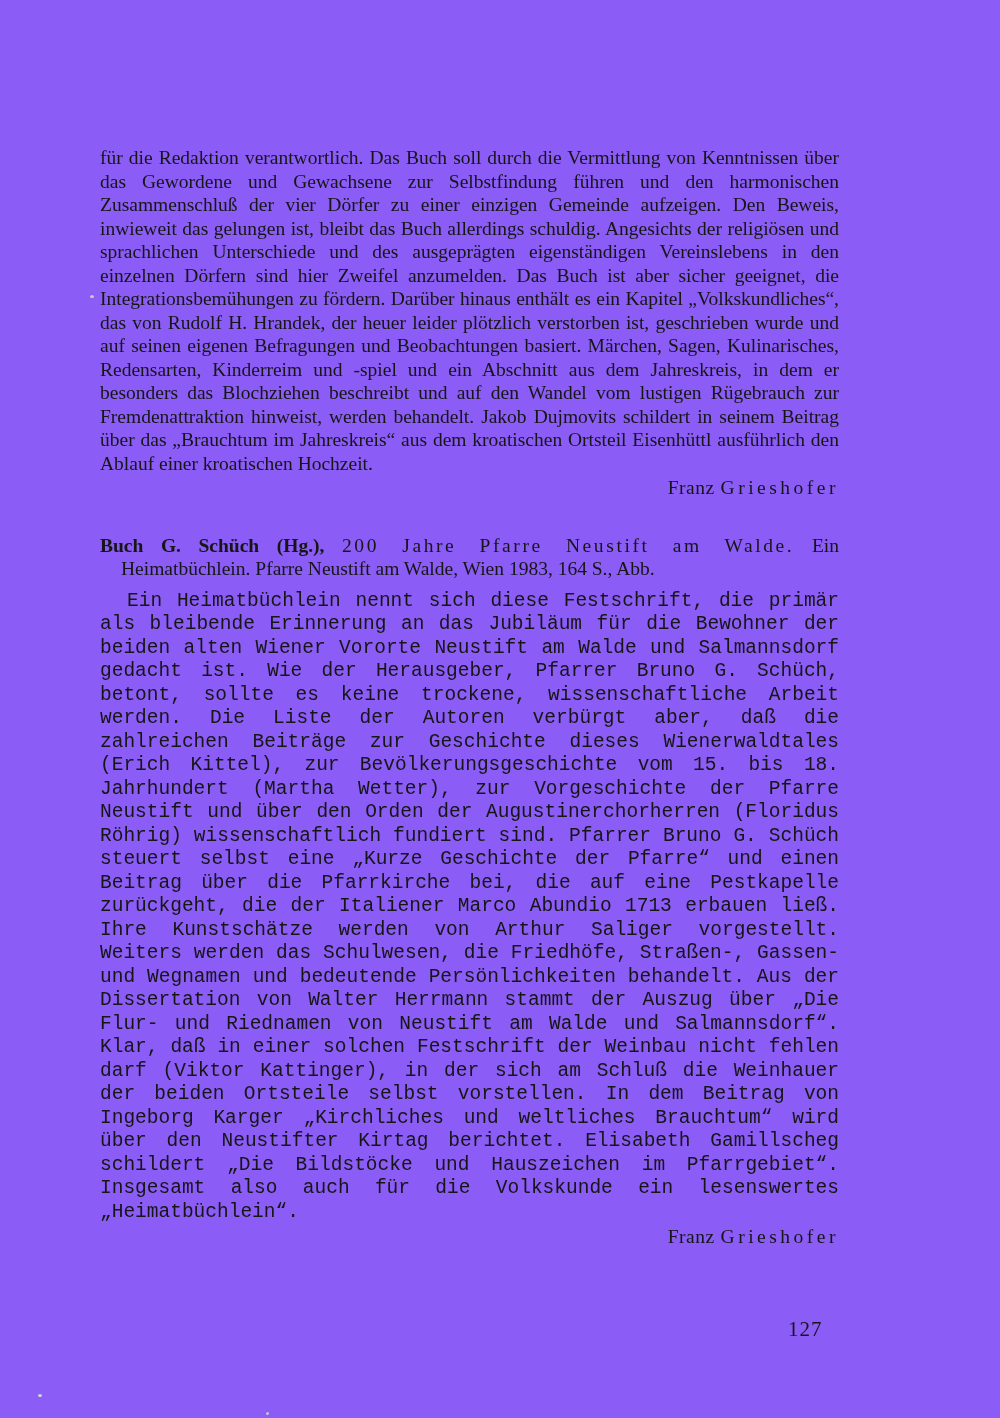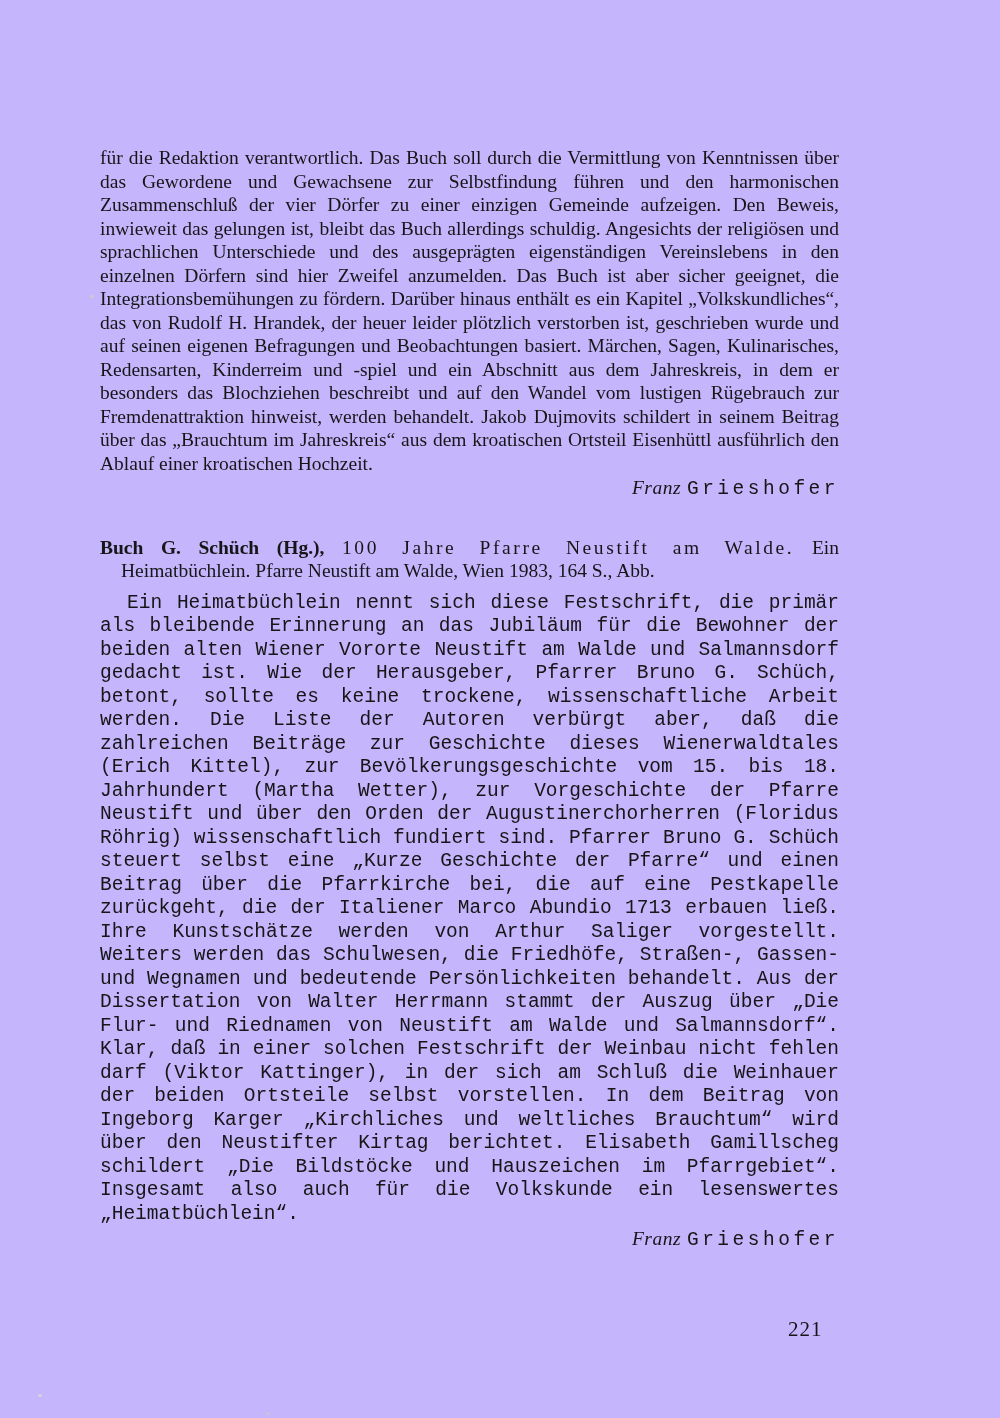--- a/index.html
+++ b/index.html
@@ -1,40 +1,40 @@
 <!DOCTYPE html>
 <html lang="de"><head>
 <meta charset="utf-8">
 <style>
   html, body { margin: 0; padding: 0; background: #ffffff; }
   .page {
     position: relative;
     width: 1000px;
     height: 1418px;
-    background: #c4b5fd;
+    background: #8b5cf6;
     font-family: "Liberation Serif", serif;
     color: #161616;
     overflow: hidden;
   }
   .textblock {
     position: absolute;
     left: 100px;
     top: 146px;
     width: 739px;
     font-size: 19.5px;
     line-height: 23.5px;
     text-align: justify;
   }
   p { margin: 0; }
   .sig {
     text-align: right;
     margin-top: 1px;
   }
-  .sig .first { letter-spacing: 0.5px; font-style: italic; }
-  .sig .last  { letter-spacing: 3.5px; margin-left: 6px; font-family: Liberation Mono, monospace; }
+  .sig .first { letter-spacing: 0.5px; }
+  .sig .last  { letter-spacing: 3.5px; margin-left: 6px; }
   .entry-heading {
     margin-top: 34px;
     padding-left: 21px;
     text-indent: -21px;
   }
   .entry-heading .author { font-weight: bold; }
   .entry-heading .spaced { letter-spacing: 2.6px; word-spacing: 3px; }
   .entry-body {
     margin-top: 9px;
     text-indent: 27px;
@@ -64,33 +64,33 @@
   <div class="textblock">
 
     <p>für die Redaktion verantwortlich. Das Buch soll durch die Vermittlung von Kenntnissen über das Gewordene und Gewachsene zur Selbstfindung führen und den harmonischen Zusammenschluß der vier Dörfer zu einer einzigen Gemeinde aufzeigen. Den Beweis, inwieweit das gelungen ist, bleibt das Buch allerdings schuldig. Angesichts der religiösen und sprachlichen Unterschiede und des ausgeprägten eigenständigen Vereinslebens in den einzelnen Dörfern sind hier Zweifel anzumelden. Das Buch ist aber sicher geeignet, die Integrationsbemühungen zu fördern. Darüber hinaus enthält es ein Kapitel „Volkskundliches“, das von Rudolf H. Hrandek, der heuer leider plötzlich verstorben ist, geschrieben wurde und auf seinen eigenen Befragungen und Beobachtungen basiert. Märchen, Sagen, Kulinarisches, Redensarten, Kinderreim und -spiel und ein Abschnitt aus dem Jahreskreis, in dem er besonders das Blochziehen beschreibt und auf den Wandel vom lustigen Rügebrauch zur Fremdenattraktion hinweist, werden behandelt. Jakob Dujmovits schildert in seinem Beitrag über das „Brauchtum im Jahreskreis“ aus dem kroatischen Ortsteil Eisenhüttl ausführlich den Ablauf einer kroatischen Hochzeit.</p>
 
     <p class="sig">
       <span class="first">Franz</span><span class="last">Grieshofer</span>
     </p>
 
     <p class="entry-heading">
       <span class="author">Buch G. Schüch (Hg.),</span>
-      <span class="spaced">100 Jahre Pfarre Neustift am Walde.</span>
+      <span class="spaced">200 Jahre Pfarre Neustift am Walde.</span>
       <span>Ein Heimatbüchlein. Pfarre Neustift am Walde, Wien 1983, 164 S., Abb.</span>
     </p>
 
     <p class="entry-body">Ein Heimatbüchlein nennt sich diese Festschrift, die primär als bleibende Erinnerung an das Jubiläum für die Bewohner der beiden alten Wiener Vororte Neustift am Walde und Salmannsdorf gedacht ist. Wie der Herausgeber, Pfarrer Bruno G. Schüch, betont, sollte es keine trockene, wissenschaftliche Arbeit werden. Die Liste der Autoren verbürgt aber, daß die zahlreichen Beiträge zur Geschichte dieses Wienerwaldtales (Erich Kittel), zur Bevölkerungsgeschichte vom 15. bis 18. Jahrhundert (Martha Wetter), zur Vorgeschichte der Pfarre Neustift und über den Orden der Augustinerchorherren (Floridus Röhrig) wissenschaftlich fundiert sind. Pfarrer Bruno G. Schüch steuert selbst eine „Kurze Geschichte der Pfarre“ und einen Beitrag über die Pfarrkirche bei, die auf eine Pestkapelle zurückgeht, die der Italiener Marco Abundio 1713 erbauen ließ. Ihre Kunstschätze werden von Arthur Saliger vorgestellt. Weiters werden das Schulwesen, die Friedhöfe, Straßen-, Gassen- und Wegnamen und bedeutende Persönlichkeiten behandelt. Aus der Dissertation von Walter Herrmann stammt der Auszug über „Die Flur- und Riednamen von Neustift am Walde und Salmannsdorf“. Klar, daß in einer solchen Festschrift der Weinbau nicht fehlen darf (Viktor Kattinger), in der sich am Schluß die Weinhauer der beiden Ortsteile selbst vorstellen. In dem Beitrag von Ingeborg Karger „Kirchliches und weltliches Brauchtum“ wird über den Neustifter Kirtag berichtet. Elisabeth Gamillscheg schildert „Die Bildstöcke und Hauszeichen im Pfarrgebiet“. Insgesamt also auch für die Volkskunde ein lesenswertes „Heimatbüchlein“.</p>
 
     <p class="sig">
       <span class="first">Franz</span><span class="last">Grieshofer</span>
     </p>
 
 
 
   </div>
 
-  <div class="pagenum">221</div>
+  <div class="pagenum">127</div>
 
   <div class="speckle sp1"></div>
   <div class="speckle sp2"></div>
   <div class="speckle sp3"></div>
 
 </div>
 
 </body></html>

